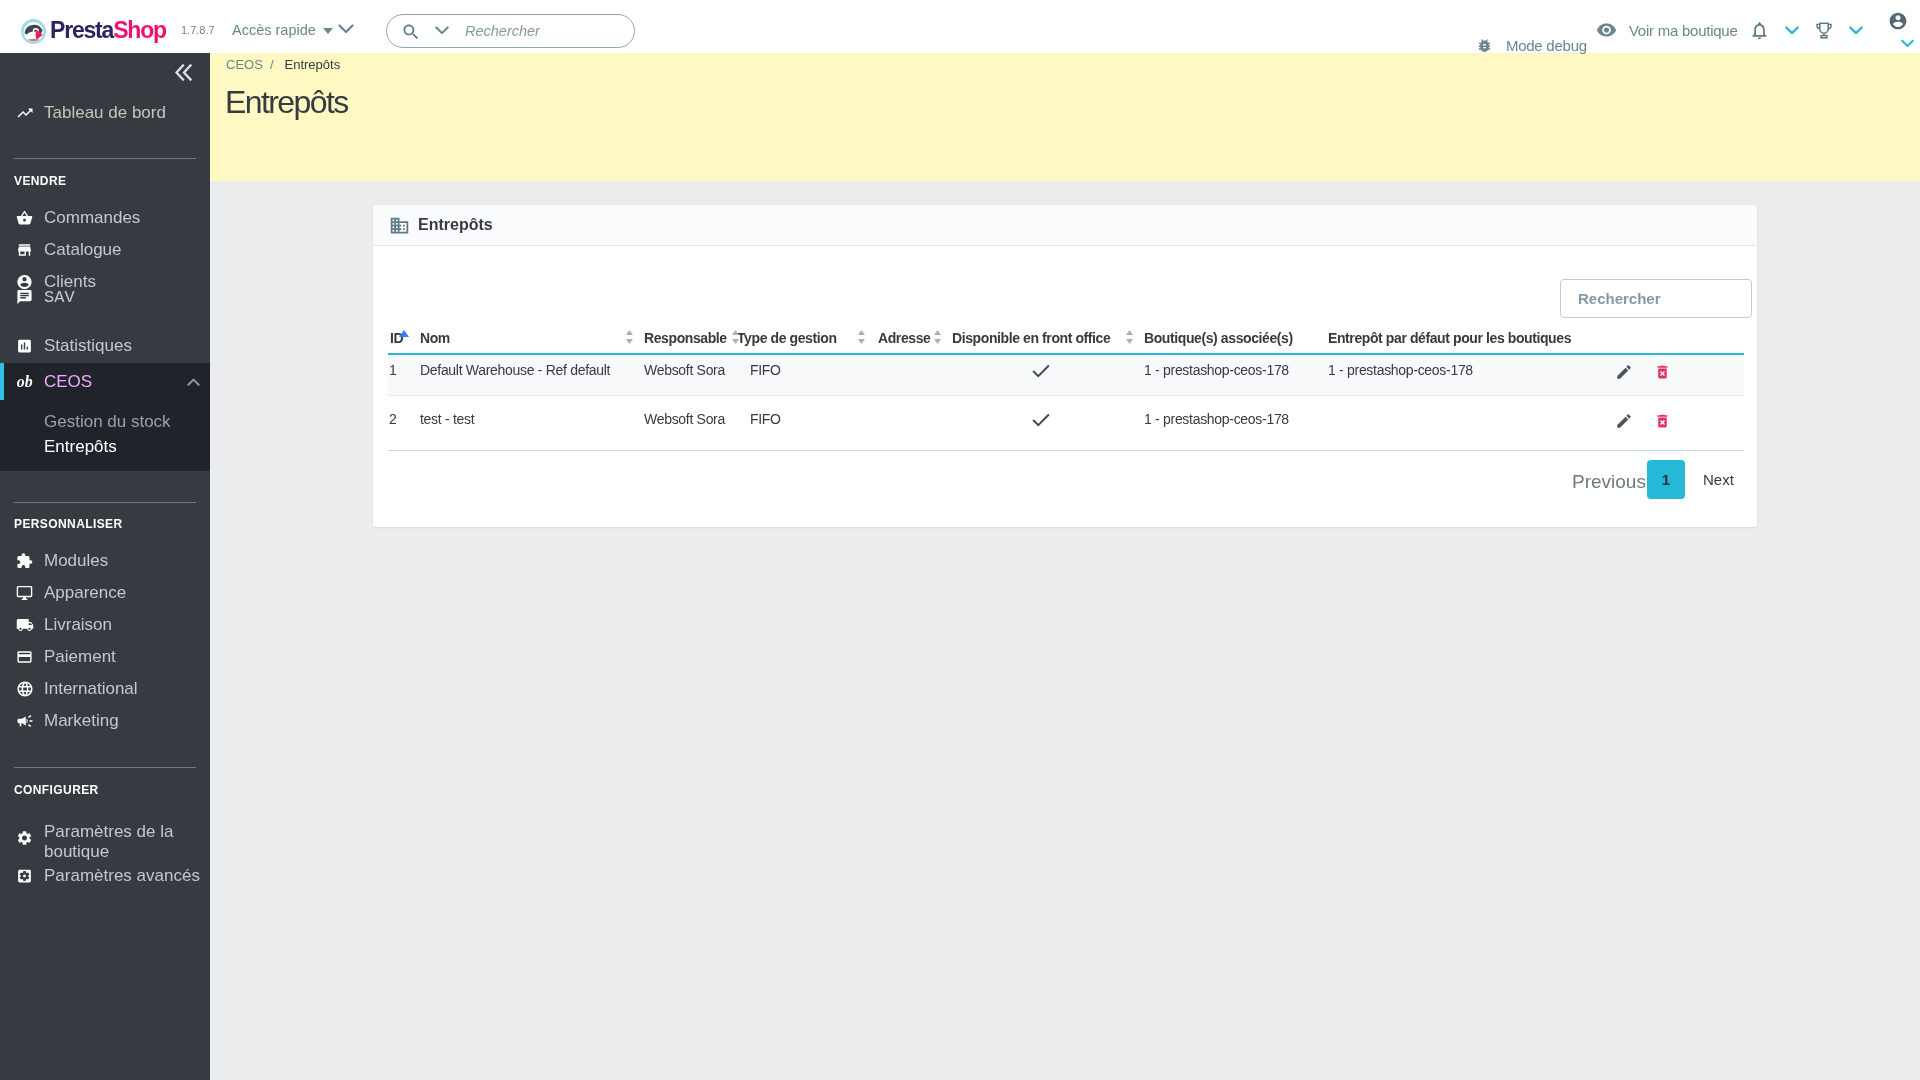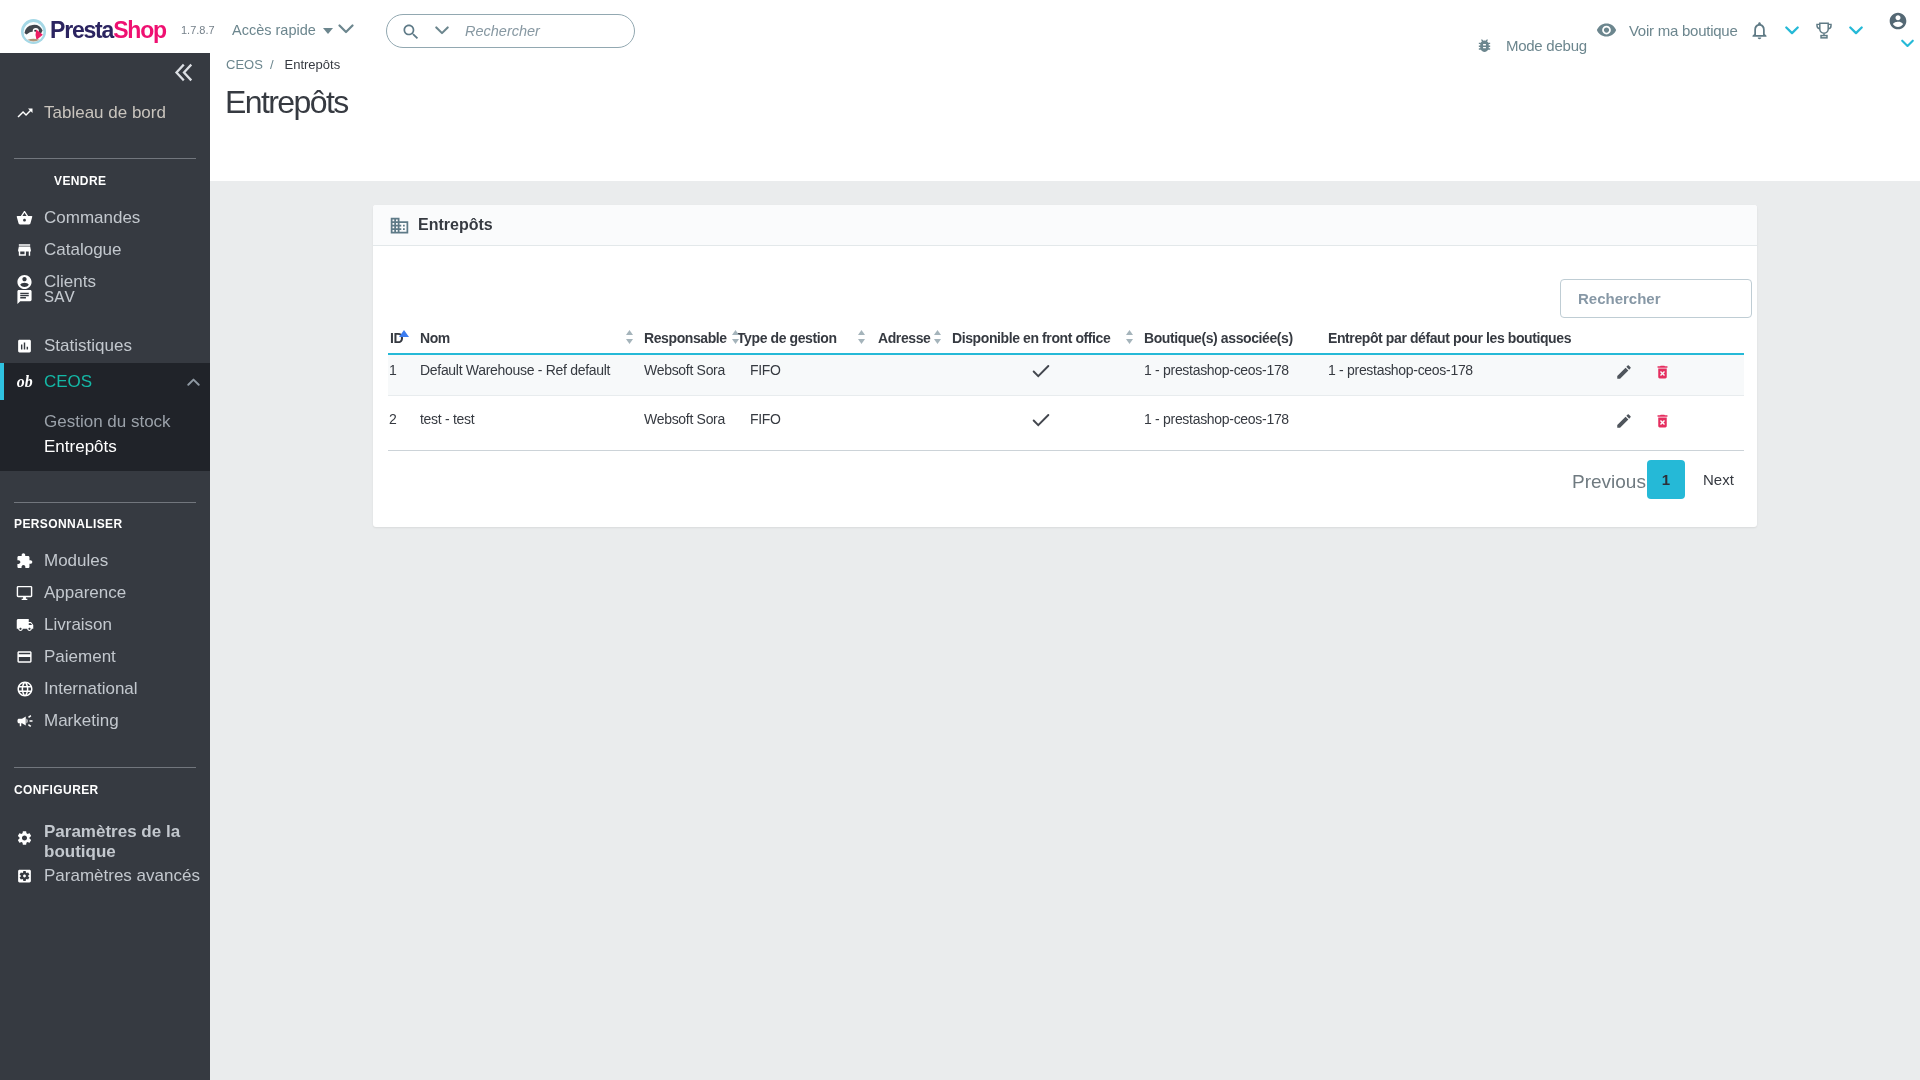--- a/index.html
+++ b/index.html
@@ -25,21 +25,21 @@
 #sidebar { position:absolute; left:0; top:53px; width:210px; height:1027px; background:#363a41; z-index:4; }
 .sep { position:absolute; left:14px; width:182px; height:1px; background:#72767d; }
 .cathead { position:absolute; left:14px; font-size:12px; font-weight:bold; color:#fff; letter-spacing:0.4px; }
 .sitem { position:absolute; left:0; width:210px; height:30px; }
 .sitem svg { position:absolute; left:16px; top:50%; transform:translateY(-50%); }
 .sitem .lbl { position:absolute; left:44px; top:50%; transform:translateY(-50%); font-size:17px; color:#c3c8ce; white-space:nowrap; }
 #ceosblock { position:absolute; left:0; top:310px; width:210px; height:108px; background:#202329; }
 #ceosbar { position:absolute; left:0; top:310px; width:4px; height:37px; background:#2fc2e0; }
 
 #main { position:absolute; left:210px; top:53px; width:1710px; height:1027px; background:#eaeced; }
-#headwhite { position:absolute; left:0; top:0; width:1710px; height:128px; background:#ffffff; }
+#headwhite { position:absolute; left:0; top:0; width:1710px; height:128px; background:#fef9c3; }
 #crumb { position:absolute; left:16px; top:4px; font-size:13px; color:#6c868e; }
 #crumb b { color:#363a41; font-weight:normal; }
 #ptitle { position:absolute; left:15px; top:31px; font-size:32px; color:#363a41; letter-spacing:-1.6px; }
 #addbtn { position:absolute; left:1447px; top:30px; width:241px; height:37px; background:#25b9d7; border-radius:3px; color:#fff; font-size:15px; font-weight:bold; line-height:37px; text-align:center; }
 #addbtn svg { vertical-align:-4px; margin-right:8px; }
 #tabbar { position:absolute; left:0; top:84px; width:1710px; height:44px; background:#fff; }
 #tab1 { position:absolute; left:2px; top:0; width:85px; height:44px; background:#f4fafc; border-bottom:3px solid #25b9d7; border-radius:0 0 5px 5px; text-align:center; line-height:42px; font-size:15px; color:#363a41; }
 #tab2 { position:absolute; left:105px; top:0; height:44px; line-height:42px; font-size:15px; color:#25b9d7; }
 
 #panel { position:absolute; left:163px; top:152px; width:1384px; height:322px; background:#fff; border-radius:3px; box-shadow:0 1px 2px rgba(0,0,0,0.08); }
@@ -125,21 +125,21 @@
   <svg id="collapsesvg" style="position:absolute; left:174px; top:10px;" width="19" height="19" viewBox="0 0 19 19">
       <path d="M9 2.5 L2.5 9.5 L9 16.5 M16.5 2.5 L10 9.5 L16.5 16.5" fill="none" stroke="#dcdfe4" stroke-width="2.3" stroke-linecap="square"></path>
     </svg>
   <div class="sitem" style="top:45px;">
     <svg width="18" height="18" viewBox="0 0 24 24">
         <path d="M16 6l2.29 2.29-4.88 4.88-4-4L2 16.59 3.41 18l6-6 4 4 6.3-6.29L22 12V6z" fill="#fff"></path>
       </svg>
     <span class="lbl" style="color:#c9c4bd;">Tableau de bord</span>
   </div>
   <div class="sep" style="top:105px;"></div>
-  <div class="cathead" style="top:121px;margin-left:40px;">VENDRE</div>
+  <div class="cathead" style="top:121px;">VENDRE</div>
   <div class="sitem" style="top:150px;">
     <svg width="17" height="17" viewBox="0 0 24 24">
         <path d="M17.21 9l-4.38-6.56c-.19-.28-.51-.42-.83-.42-.32 0-.64.14-.83.43L6.79 9H2c-.55 0-1 .45-1 1 0 .09.01.18.04.27l2.54 9.27c.23.84 1 1.46 1.92 1.46h13c.92 0 1.69-.62 1.93-1.46l2.54-9.27L23 10c0-.55-.45-1-1-1h-4.79zM9 9l3-4.4L15 9H9zm3 8c-1.1 0-2-.9-2-2s.9-2 2-2 2 .9 2 2-.9 2-2 2z" fill="#fff"></path>
       </svg>
     <span class="lbl">Commandes</span>
   </div>
   <div class="sitem" style="top:182px;">
     <svg width="17" height="17" viewBox="0 0 24 24">
         <path d="M20 4H4v2h16V4zm1 10v-2l-1-5H4l-1 5v2h1v6h10v-6h4v6h2v-6h1zm-9 4H6v-4h6v4z" fill="#fff"></path>
       </svg>
@@ -162,21 +162,21 @@
         <path d="M19 3H5c-1.1 0-2 .9-2 2v14c0 1.1.9 2 2 2h14c1.1 0 2-.9 2-2V5c0-1.1-.9-2-2-2zM9 17H7v-7h2v7zm4 0h-2V7h2v10zm4 0h-2v-4h2v4z" fill="#fff"></path>
       </svg>
     <span class="lbl">Statistiques</span>
   </div>
   <div id="ceosblock"></div>
   <div id="ceosbar"></div>
   <div class="sitem" style="top:314px;">
     <svg width="20" height="20" viewBox="0 0 24 24">
         <text x="1" y="18" font-family="Liberation Serif, serif" font-style="italic" font-weight="bold" font-size="19" fill="#fff">ob</text>
       </svg>
-    <span class="lbl" style="color:#14b8a6;text-align:right;">CEOS</span>
+    <span class="lbl" style="color:#f0abfc;text-align:right;">CEOS</span>
     <svg style="left:187px;" width="13" height="8" viewBox="0 0 16 10">
         <path d="M1.5 8.5 L8 2 L14.5 8.5" fill="none" stroke="#8f99a3" stroke-width="2.4" stroke-linecap="round" stroke-linejoin="round"></path>
       </svg>
   </div>
   <div class="sitem" style="top:354px;">
       <span class="lbl" style="color:#9aa1a9;">Gestion du stock</span>
     </div>
   <div class="sitem" style="top:379px;">
       <span class="lbl" style="color:#fff;">Entrepôts</span>
     </div>
@@ -217,21 +217,21 @@
         <path d="M18 11v2h4v-2h-4zm-2 6.61c.96.71 2.21 1.65 3.2 2.39.4-.53.8-1.07 1.2-1.6-.99-.74-2.24-1.68-3.2-2.4-.4.54-.8 1.08-1.2 1.61zM20.4 5.6c-.4-.53-.8-1.07-1.2-1.6-.99.74-2.24 1.68-3.2 2.4.4.53.8 1.07 1.2 1.6.96-.72 2.21-1.65 3.2-2.4zM4 9c-1.1 0-2 .9-2 2v2c0 1.1.9 2 2 2h1v4h2v-4h1l5 3V6L8 9H4zm11.5 3c0-1.33-.58-2.53-1.5-3.35v6.69c.92-.81 1.5-2.01 1.5-3.34z" fill="#fff"></path>
       </svg>
     <span class="lbl">Marketing</span>
   </div>
   <div class="sep" style="top:714px;"></div>
   <div class="cathead" style="top:730px;">CONFIGURER</div>
   <div class="sitem" style="top:757px; height:48px;">
     <svg width="17" height="17" viewBox="0 0 24 24" style="top:auto; bottom:3px;">
         <path d="M19.14 12.94c.04-.3.06-.61.06-.94 0-.32-.02-.64-.07-.94l2.03-1.58c.18-.14.23-.41.12-.61l-1.92-3.32c-.12-.22-.37-.29-.59-.22l-2.39.96c-.5-.38-1.03-.7-1.62-.94l-.36-2.54c-.04-.24-.24-.41-.48-.41h-3.84c-.24 0-.43.17-.47.41l-.36 2.54c-.59.24-1.13.57-1.62.94l-2.39-.96c-.22-.08-.47 0-.59.22L2.74 8.87c-.12.21-.08.47.12.61l2.03 1.58c-.05.3-.09.63-.09.94s.02.64.07.94l-2.03 1.58c-.18.14-.23.41-.12.61l1.92 3.32c.12.22.37.29.59.22l2.39-.96c.5.38 1.03.7 1.62.94l.36 2.54c.05.24.24.41.48.41h3.84c.24 0 .44-.17.47-.41l.36-2.54c.59-.24 1.13-.56 1.62-.94l2.39.96c.22.08.47 0 .59-.22l1.92-3.32c.12-.22.07-.47-.12-.61l-2.01-1.58zM12 15.6c-1.98 0-3.6-1.62-3.6-3.6s1.62-3.6 3.6-3.6 3.6 1.62 3.6 3.6-1.62 3.6-3.6 3.6z" fill="#fff"></path>
       </svg>
-    <span class="lbl" style="top:12px; transform:none;font-weight:bold;">Paramètres de la<br>boutique</span>
+    <span class="lbl" style="top:12px; transform:none;">Paramètres de la<br>boutique</span>
   </div>
   <div class="sitem" style="top:808px;">
     <svg width="17" height="17" viewBox="0 0 24 24">
         <path d="M12 10c-1.1 0-2 .9-2 2s.9 2 2 2 2-.9 2-2-.9-2-2-2zm7-7H5c-1.1 0-2 .9-2 2v14c0 1.1.9 2 2 2h14c1.1 0 2-.9 2-2V5c0-1.1-.9-2-2-2zm-1.75 9c0 .23-.02.46-.05.68l1.48 1.16c.13.11.17.3.08.45l-1.4 2.42c-.09.15-.27.21-.43.15l-1.74-.7c-.36.28-.76.51-1.18.69l-.26 1.85c-.03.17-.18.3-.35.3h-2.8c-.17 0-.32-.13-.35-.29l-.26-1.85c-.43-.18-.82-.41-1.18-.69l-1.74.7c-.16.06-.34 0-.43-.15l-1.4-2.42c-.09-.15-.05-.34.08-.45l1.48-1.16c-.03-.23-.05-.46-.05-.69 0-.23.02-.46.05-.68l-1.48-1.16c-.13-.11-.17-.3-.08-.45l1.4-2.42c.09-.15.27-.21.43-.15l1.74.7c.36-.28.76-.51 1.18-.69l.26-1.85c.03-.17.18-.3.35-.3h2.8c.17 0 .32.13.35.29l.26 1.85c.43.18.82.41 1.18.69l1.74-.7c.16-.06.34 0 .43.15l1.4 2.42c.09.15.05.34-.08.45l-1.48 1.16c.03.23.05.46.05.69z" fill="#fff"></path>
       </svg>
     <span class="lbl">Paramètres avancés</span>
   </div>
 </div>
 <div id="main">
   <div id="headwhite">

